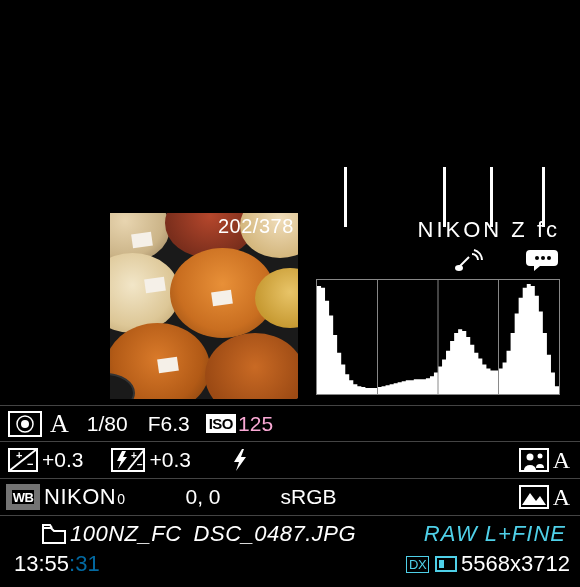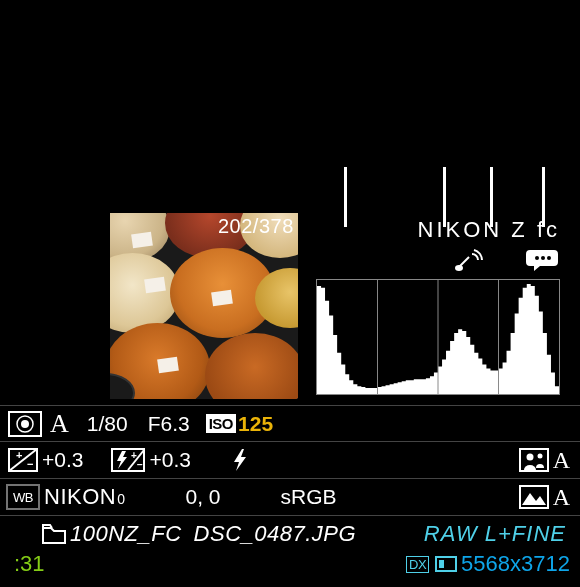--- a/index.html
+++ b/index.html
@@ -13,38 +13,38 @@
   .gps { position:absolute; right:95px; top:42px; width:30px; height:26px; }
   .voice { position:absolute; right:22px; top:44px; width:32px; height:22px; }
   .callout-line { position:absolute; top:-38px; width:3px; height:60px; background:#fff; }
   .hist-box { position:absolute; left:316px; top:74px; width:244px; height:116px; border:1px solid #888; background:#000; }
   .hist-svg { width:100%; height:100%; display:block; }
   
   .rows { position:absolute; left:0; top:200px; width:100%; }
   .row { display:flex; align-items:center; height:37px; border-top:1px solid #444; border-bottom:1px solid #444; font-size:21px; }
   .row + .row { border-top:none; }
   .cell { display:flex; align-items:center; padding:0 6px; }
-  .icon-box { width:34px; height:26px; border:2px solid #737373; display:flex; align-items:center; justify-content:center; margin-left:6px; margin-right:4px; font-size:13px; font-weight:normal; letter-spacing:-0.5px; }
+  .icon-box { width:34px; height:26px; border:6px solid #737373; display:flex; align-items:center; justify-content:center; margin-left:6px; margin-right:4px; font-size:13px; font-weight:bold; letter-spacing:-0.5px; }
   .mode { font-size:26px; font-family:Georgia,serif; margin:0 8px; }
   .val { margin:0 10px; }
   .iso-box { background:#fff; color:#000; font-weight:bold; font-size:15px; padding:1px 3px; margin-right:2px; letter-spacing:-0.5px; }
-  .iso-val { color:#eab308; font-weight:bold; }
+  .iso-val { color:#f9a8d4; font-weight:normal; }
   .focal { margin-left:auto; margin-right:10px; }
   .pc-icon { margin-left:auto; margin-right:4px; width:30px; height:24px; }
   .pc-letter { font-size:24px; font-family:Georgia,serif; margin-right:10px; }
   
   .file1 { position:absolute; left:0; top:316px; width:100%; display:flex; align-items:center; font-size:22px; letter-spacing:0.5px;font-style:italic; }
   .file2 { position:absolute; left:0; top:346px; width:100%; display:flex; align-items:center; font-size:22px; }
   .folder-icon { width:24px; height:20px; margin:0 4px 0 42px; }
   .quality { color:#4fd0e8; margin-left:auto; margin-right:14px; letter-spacing:1px; }
   .dx-box { border:1px solid #4fd0e8; color:#4fd0e8; font-size:13px; padding:0 2px; margin-right:6px; letter-spacing:-0.5px; }
   .res-icon { width:22px; height:16px; margin-right:4px; }
-  .res { color:#0ea5e9; margin-right:10px; }
+  .res { color:#ffffff; margin-right:10px; }
   .datetime { margin-left:4px; }
-  .time-sec { color:#84cc16; }
+  .time-sec { color:#0369a1; }
   
   .bowl { position:absolute; border-radius:50%; }
   .tag { position:absolute; width:20px; height:14px; background:#f5f0e8; transform:rotate(-8deg); }
 </style>
 </head>
 <body>
 
 <div class="screen">
 
   <div class="top">
@@ -167,20 +167,21 @@
       <path d="M1 4 h8 l3 3 h11 v12 h-22 z M1 4 v-3 h7 l2 3" fill="none" stroke="#fff" stroke-width="2"></path>
     </svg>
     <span>100NZ_FC</span>
     <span style="width:12px"></span>
     <span>DSC_0487.JPG</span>
     <span class="quality">RAW L+FINE</span>
   </div>
 
   <div class="file2">
     <span style="width:14px"></span>
+    <span>13:55</span>
       <span class="time-sec">:31</span>
     <span style="margin-left:auto"></span>
     <span class="dx-box">DX</span>
     <svg class="res-icon" viewBox="0 0 22 16">
       <rect x="1" y="1" width="20" height="14" fill="none" stroke="#4fd0e8" stroke-width="2"></rect>
       <rect x="4" y="4" width="5" height="8" fill="#4fd0e8"></rect>
     </svg>
     <span class="res">5568x3712</span>
   </div>
 

